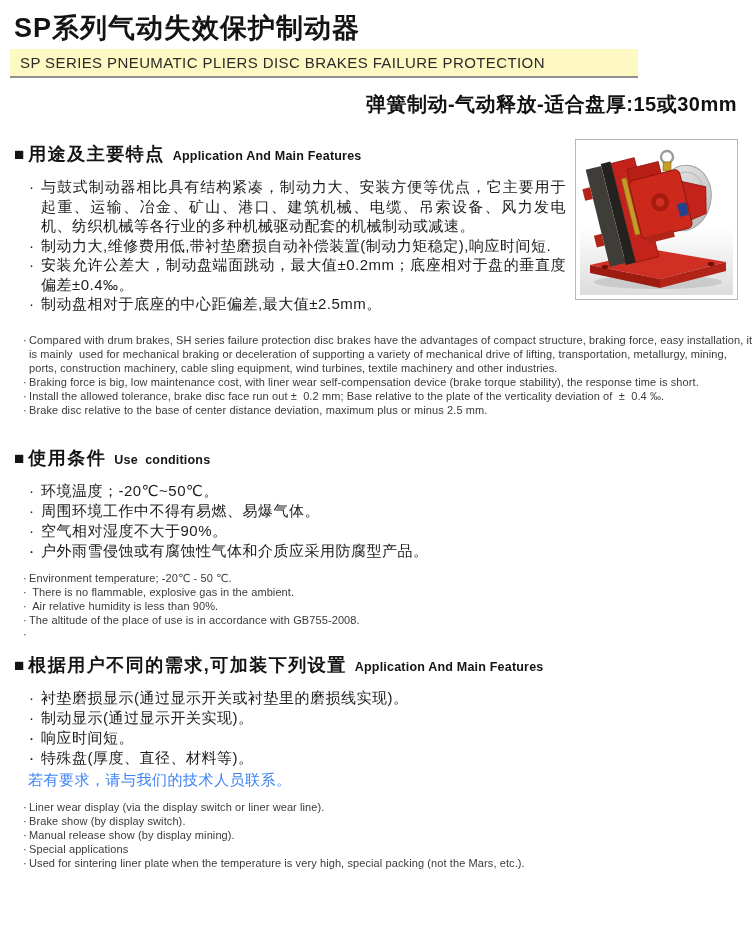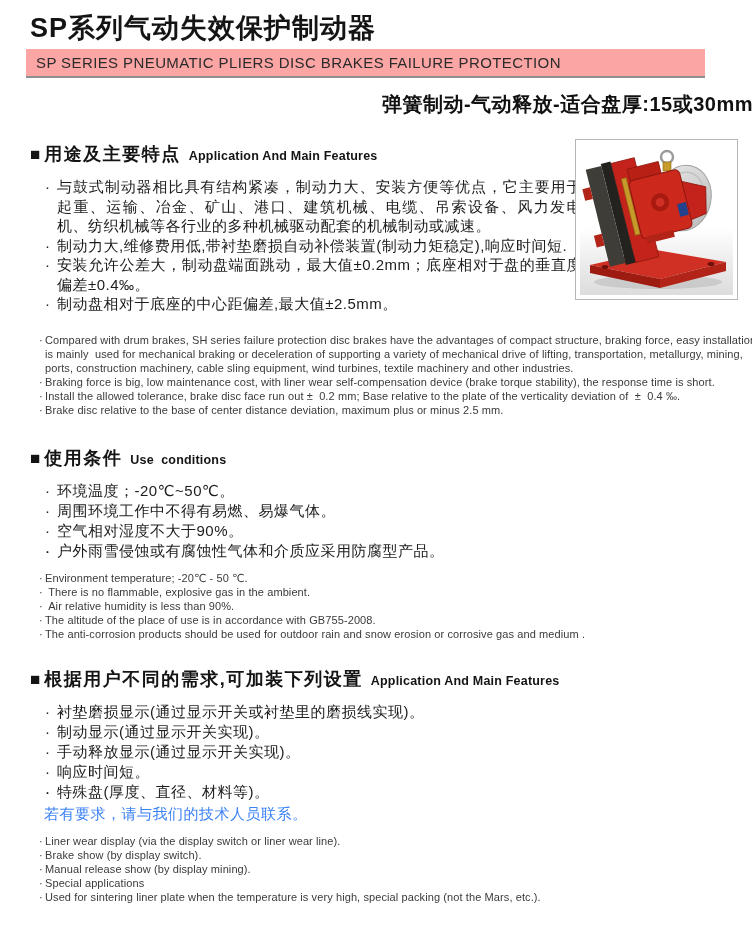--- a/index.html
+++ b/index.html
@@ -2,32 +2,31 @@
 <html><head>
 <meta charset="utf-8">
 <style>
   * { margin:0; padding:0; box-sizing:border-box; }
   html,body { background:#ffffff; }
   .page {
     position:relative; width:752px; height:951px; margin:0 auto;
     background:#ffffff; overflow:hidden;
     font-family:"Liberation Sans","DejaVu Sans",sans-serif;
     color:#1c1c1c;
-    padding-left:16px;
   }
   .inner { padding:13px 14px 0 14px; }
 
   
   .title {
     font-size:27px; font-weight:bold; color:#141414; letter-spacing:1px;
     line-height:30px;
   }
   .subtitle-bar {
-    margin:6px 0 0 -4px; width:679px;
-    background:#fca5a5; border-bottom:2px solid #8f8f8f;
+    margin:6px 0 0 -4px; width:628px;
+    background:#fef9c3; border-bottom:2px solid #8f8f8f;
     padding:4px 10px 4px 10px;
     font-size:15px; color:#2b2b2b; letter-spacing:0.4px; line-height:19px;
   }
   .tagline { width:723px; text-align:right; margin-top:15px; }
   .tagline-cn { font-size:20px; font-weight:bold; color:#111; letter-spacing:0.5px; line-height:23px; }
   .tagline-en { font-size:11px; font-weight:bold; color:#222; margin-top:3px; line-height:13px; }
 
   
   section { position:relative; }
   .sec-1 { margin-top:27px; }
@@ -181,34 +180,34 @@
         <li><span class="dot">·</span><span class="txt">周围环境工作中不得有易燃、易爆气体。</span></li>
         <li><span class="dot">·</span><span class="txt">空气相对湿度不大于90%。</span></li>
         <li><span class="dot">·</span></li>
         <li><span class="dot">·</span><span class="txt">户外雨雪侵蚀或有腐蚀性气体和介质应采用防腐型产品。</span></li>
       </ul>
       <ul class="en-list">
         <li><span class="dot">·</span><span class="txt">Environment temperature; -20℃ - 50 ℃.</span></li>
         <li><span class="dot">·</span><span class="txt"> There is no flammable, explosive gas in the ambient.</span></li>
         <li><span class="dot">·</span><span class="txt"> Air relative humidity is less than 90%.</span></li>
         <li><span class="dot">·</span><span class="txt">The altitude of the place of use is in accordance with GB755-2008.</span></li>
-        <li><span class="dot">·</span><span class="txt">The anti-corrosion products should be used for outdoor rain and snow erosion or corrosive gas and medium .</span></li>
+        <li><span class="dot">·</span></li>
       </ul>
     </section>
 
     <section class="sec-3">
       <h2>
         <span class="sq">■</span>
         <span class="h2-cn">根据用户不同的需求,可加装下列设置</span>
         <span class="h2-en">Application And Main Features</span>
       </h2>
       <ul class="cn-list">
         <li><span class="dot">·</span><span class="txt">衬垫磨损显示(通过显示开关或衬垫里的磨损线实现)。</span></li>
         <li><span class="dot">·</span><span class="txt">制动显示(通过显示开关实现)。</span></li>
-        <li><span class="dot">·</span><span class="txt">手动释放显示(通过显示开关实现)。</span></li>
+        <li><span class="dot">·</span></li>
         <li><span class="dot">·</span><span class="txt">响应时间短。</span></li>
         <li><span class="dot">·</span></li>
         <li><span class="dot">·</span><span class="txt">特殊盘(厚度、直径、材料等)。</span></li>
       </ul>
       <div class="cn-note">若有要求，请与我们的技术人员联系。</div>
       <ul class="en-list">
         <li><span class="dot">·</span><span class="txt">Liner wear display (via the display switch or liner wear line).</span></li>
         <li><span class="dot">·</span><span class="txt">Brake show (by display switch).</span></li>
         <li><span class="dot">·</span><span class="txt">Manual release show (by display mining).</span></li>
         <li><span class="dot">·</span><span class="txt">Special applications</span></li>

